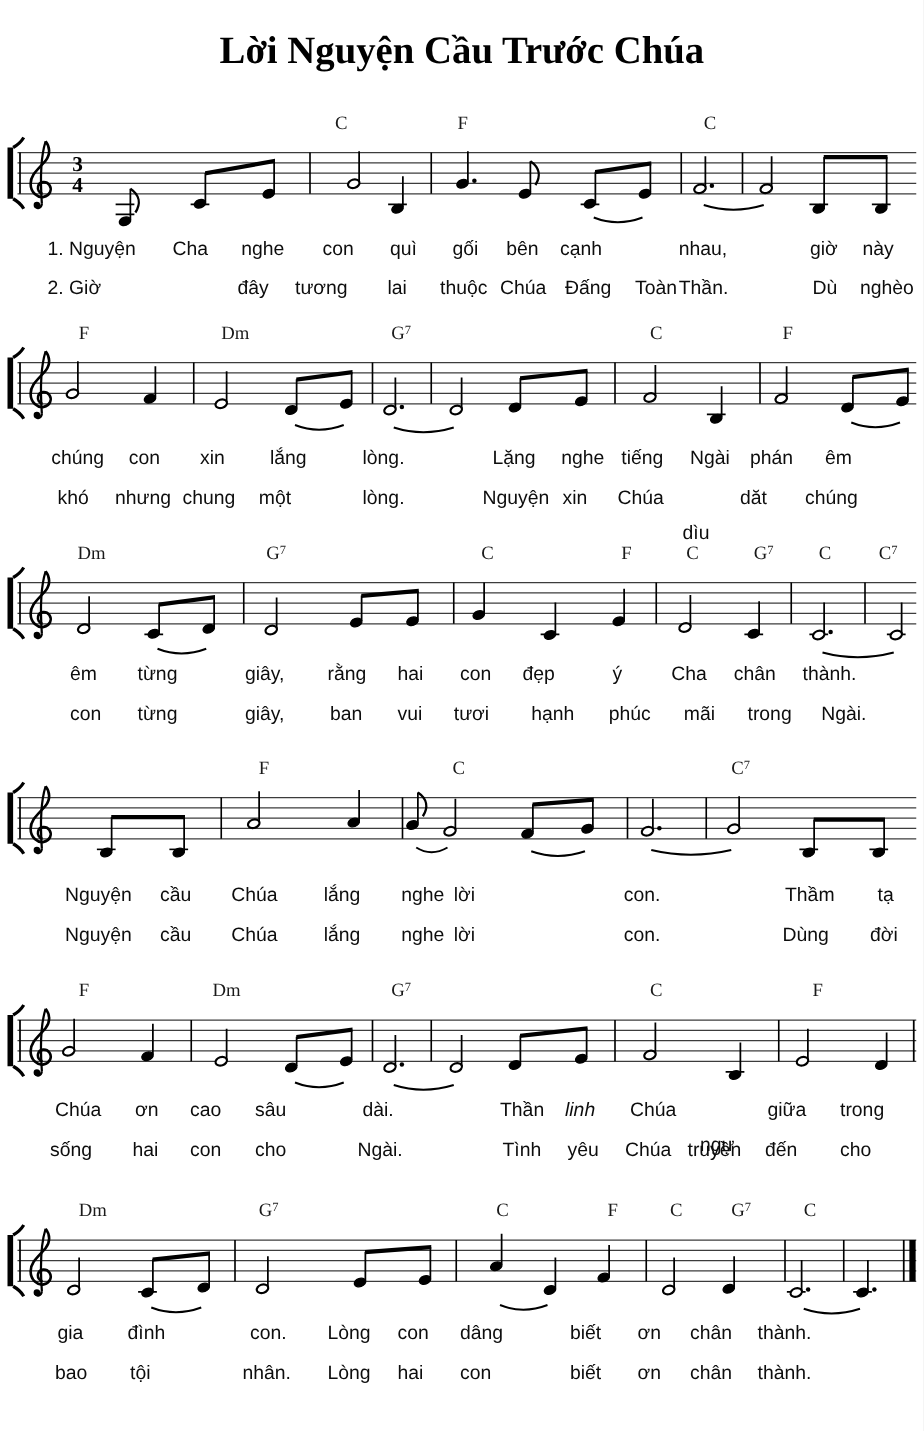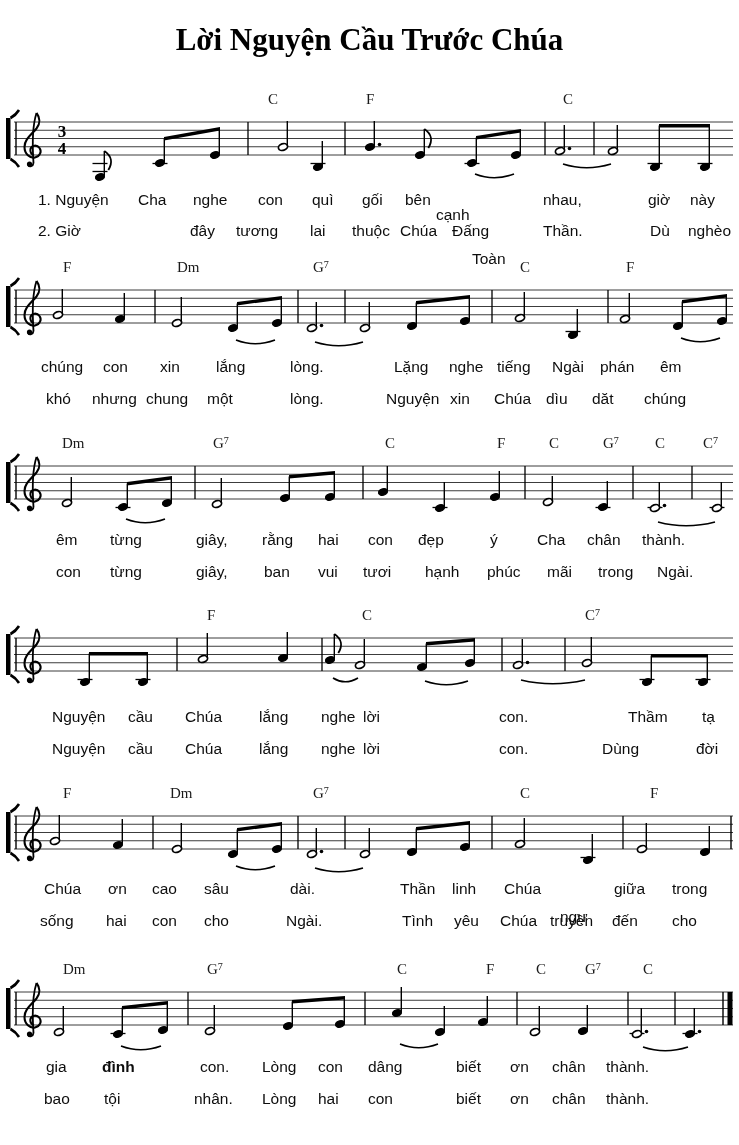--- a/index.html
+++ b/index.html
@@ -122,34 +122,34 @@
       <span class="chord" style="left: 366px; top: 92px;">F</span>
       <span class="chord" style="left: 563px; top: 92px;">C</span>
       <div class="lyricline" style="top: 191px;">
         <span class="lyric" style="left: 38px;">1. Nguyện</span>
         <span class="lyric" style="left: 138px;">Cha</span>
         <span class="lyric" style="left: 193px;">nghe</span>
         <span class="lyric" style="left: 258px;">con</span>
         <span class="lyric" style="left: 312px;">quì</span>
         <span class="lyric" style="left: 362px; text-align: right;">gối</span>
         <span class="lyric" style="left: 405px;">bên</span>
-        <span class="lyric" style="left: 436px; margin-top: 15px;">cạnh</span>
+        <span class="lyric" style="left: 448px;">cạnh</span>
         <span class="lyric" style="left: 543px;">nhau,</span>
         <span class="lyric" style="left: 648px;">giờ</span>
         <span class="lyric" style="left: 690px;">này</span>
       </div>
       <div class="lyricline" style="top: 222px;">
         <span class="lyric" style="left: 38px;">2. Giờ</span>
         <span class="lyric" style="left: 190px;">đây</span>
         <span class="lyric" style="left: 236px;">tương</span>
         <span class="lyric" style="left: 310px;">lai</span>
         <span class="lyric" style="left: 352px;">thuộc</span>
         <span class="lyric" style="left: 400px;">Chúa</span>
         <span class="lyric" style="left: 452px;">Đấng</span>
-        <span class="lyric" style="left: 472px; margin-top: 28px;">Toàn</span>
+        <span class="lyric" style="left: 508px;">Toàn</span>
         <span class="lyric" style="left: 543px;">Thần.</span>
         <span class="lyric" style="left: 650px;">Dù</span>
         <span class="lyric" style="left: 688px;">nghèo</span>
       </div>
       <svg class="sysvg" width="739" height="115" style="top: 245px;">
         <g transform="translate(0,45)">
           <line x1="14" y1="0" x2="733" y2="0" stroke="#3c3c3c" stroke-width="1"></line>
           <line x1="14" y1="8.25" x2="733" y2="8.25" stroke="#3c3c3c" stroke-width="1"></line>
           <line x1="14" y1="16.5" x2="733" y2="16.5" stroke="#3c3c3c" stroke-width="1"></line>
           <line x1="14" y1="24.75" x2="733" y2="24.75" stroke="#3c3c3c" stroke-width="1"></line>
@@ -257,21 +257,21 @@
       </div>
       <div class="lyricline" style="top: 390px;">
         <span class="lyric" style="left: 46px;">khó</span>
         <span class="lyric" style="left: 92px;">nhưng</span>
         <span class="lyric" style="left: 146px;">chung</span>
         <span class="lyric" style="left: 207px;">một</span>
         <span class="lyric" style="left: 290px;">lòng.</span>
         <span class="lyric" style="left: 386px;">Nguyện</span>
         <span class="lyric" style="left: 450px;">xin</span>
         <span class="lyric" style="left: 494px;">Chúa</span>
-        <span class="lyric" style="left: 546px;">dìu</span>
+        <span class="lyric" style="left: 546px; margin-top: 28px;">dìu</span>
         <span class="lyric" style="left: 592px;">dăt</span>
         <span class="lyric" style="left: 644px;">chúng</span>
       </div>
       <svg class="sysvg" width="739" height="115" style="top: 421px;">
         <g transform="translate(0,45)">
           <line x1="14" y1="0" x2="733" y2="0" stroke="#3c3c3c" stroke-width="1"></line>
           <line x1="14" y1="8.25" x2="733" y2="8.25" stroke="#3c3c3c" stroke-width="1"></line>
           <line x1="14" y1="16.5" x2="733" y2="16.5" stroke="#3c3c3c" stroke-width="1"></line>
           <line x1="14" y1="24.75" x2="733" y2="24.75" stroke="#3c3c3c" stroke-width="1"></line>
           <line x1="14" y1="33" x2="733" y2="33" stroke="#3c3c3c" stroke-width="1"></line>
@@ -490,21 +490,21 @@
         <span class="lyric" style="left: 702px;">tạ</span>
       </div>
       <div class="lyricline" style="top: 740px;">
         <span class="lyric" style="left: 52px;">Nguyện</span>
         <span class="lyric" style="left: 128px;">cầu</span>
         <span class="lyric" style="left: 185px;">Chúa</span>
         <span class="lyric" style="left: 259px;">lắng</span>
         <span class="lyric" style="left: 321px;">nghe</span>
         <span class="lyric" style="left: 363px;">lời</span>
         <span class="lyric" style="left: 499px;">con.</span>
-        <span class="lyric" style="left: 602px; text-align: right;">Dùng</span>
+        <span class="lyric" style="left: 626px; text-align: right;">Dùng</span>
         <span class="lyric" style="left: 696px;">đời</span>
       </div>
       <svg class="sysvg" width="739" height="115" style="top: 771px;">
         <g transform="translate(0,45)">
           <line x1="14" y1="0" x2="733" y2="0" stroke="#3c3c3c" stroke-width="1"></line>
           <line x1="14" y1="8.25" x2="733" y2="8.25" stroke="#3c3c3c" stroke-width="1"></line>
           <line x1="14" y1="16.5" x2="733" y2="16.5" stroke="#3c3c3c" stroke-width="1"></line>
           <line x1="14" y1="24.75" x2="733" y2="24.75" stroke="#3c3c3c" stroke-width="1"></line>
           <line x1="14" y1="33" x2="733" y2="33" stroke="#3c3c3c" stroke-width="1"></line>
           <line x1="16" y1="0" x2="16" y2="33" stroke="#000" stroke-width="1.4"></line>
@@ -590,21 +590,21 @@
       <span class="chord" style="left: 313px; top: 786px;">G<sup>7</sup></span>
       <span class="chord" style="left: 520px; top: 786px;">C</span>
       <span class="chord" style="left: 650px; top: 786px;">F</span>
       <div class="lyricline" style="top: 880px;">
         <span class="lyric" style="left: 44px;">Chúa</span>
         <span class="lyric" style="left: 108px;">ơn</span>
         <span class="lyric" style="left: 152px;">cao</span>
         <span class="lyric" style="left: 204px;">sâu</span>
         <span class="lyric" style="left: 290px;">dài.</span>
         <span class="lyric" style="left: 400px;">Thần</span>
-        <span class="lyric" style="left: 452px;">linh</span>
+        <span class="lyric" style="left: 452px; font-style: italic;">linh</span>
         <span class="lyric" style="left: 504px;">Chúa</span>
         <span class="lyric" style="left: 560px; margin-top: 28px;">ngự</span>
         <span class="lyric" style="left: 614px;">giữa</span>
         <span class="lyric" style="left: 672px;">trong</span>
       </div>
       <div class="lyricline" style="top: 912px;">
         <span class="lyric" style="left: 40px;">sống</span>
         <span class="lyric" style="left: 106px;">hai</span>
         <span class="lyric" style="left: 152px;">con</span>
         <span class="lyric" style="left: 204px;">cho</span>
@@ -710,21 +710,21 @@
       </svg>
       <span class="chord" style="left: 63px; top: 962px;">Dm</span>
       <span class="chord" style="left: 207px; top: 962px;">G<sup>7</sup></span>
       <span class="chord" style="left: 397px; top: 962px;">C</span>
       <span class="chord" style="left: 486px; top: 962px;">F</span>
       <span class="chord" style="left: 536px; top: 962px;">C</span>
       <span class="chord" style="left: 585px; top: 962px;">G<sup>7</sup></span>
       <span class="chord" style="left: 643px; top: 962px;">C</span>
       <div class="lyricline" style="top: 1058px;">
         <span class="lyric" style="left: 46px;">gia</span>
-        <span class="lyric" style="left: 102px; font-weight: bold;">đình</span>
+        <span class="lyric" style="left: 102px;">đình</span>
         <span class="lyric" style="left: 200px;">con.</span>
         <span class="lyric" style="left: 262px;">Lòng</span>
         <span class="lyric" style="left: 318px;">con</span>
         <span class="lyric" style="left: 368px;">dâng</span>
         <span class="lyric" style="left: 456px;">biết</span>
         <span class="lyric" style="left: 510px;">ơn</span>
         <span class="lyric" style="left: 552px;">chân</span>
         <span class="lyric" style="left: 606px;">thành.</span>
       </div>
       <div class="lyricline" style="top: 1090px;">

